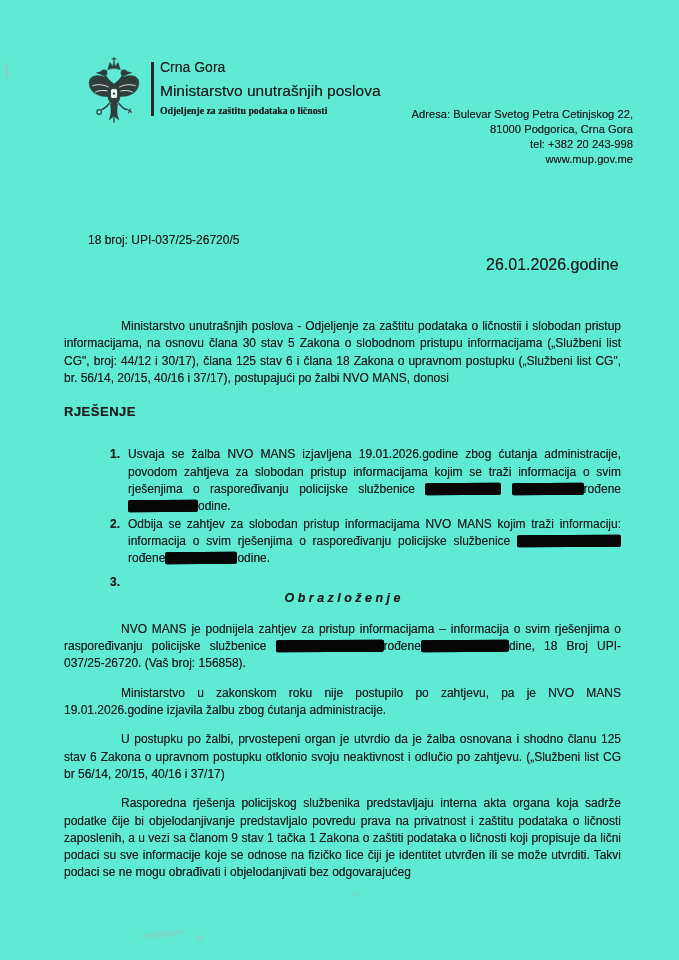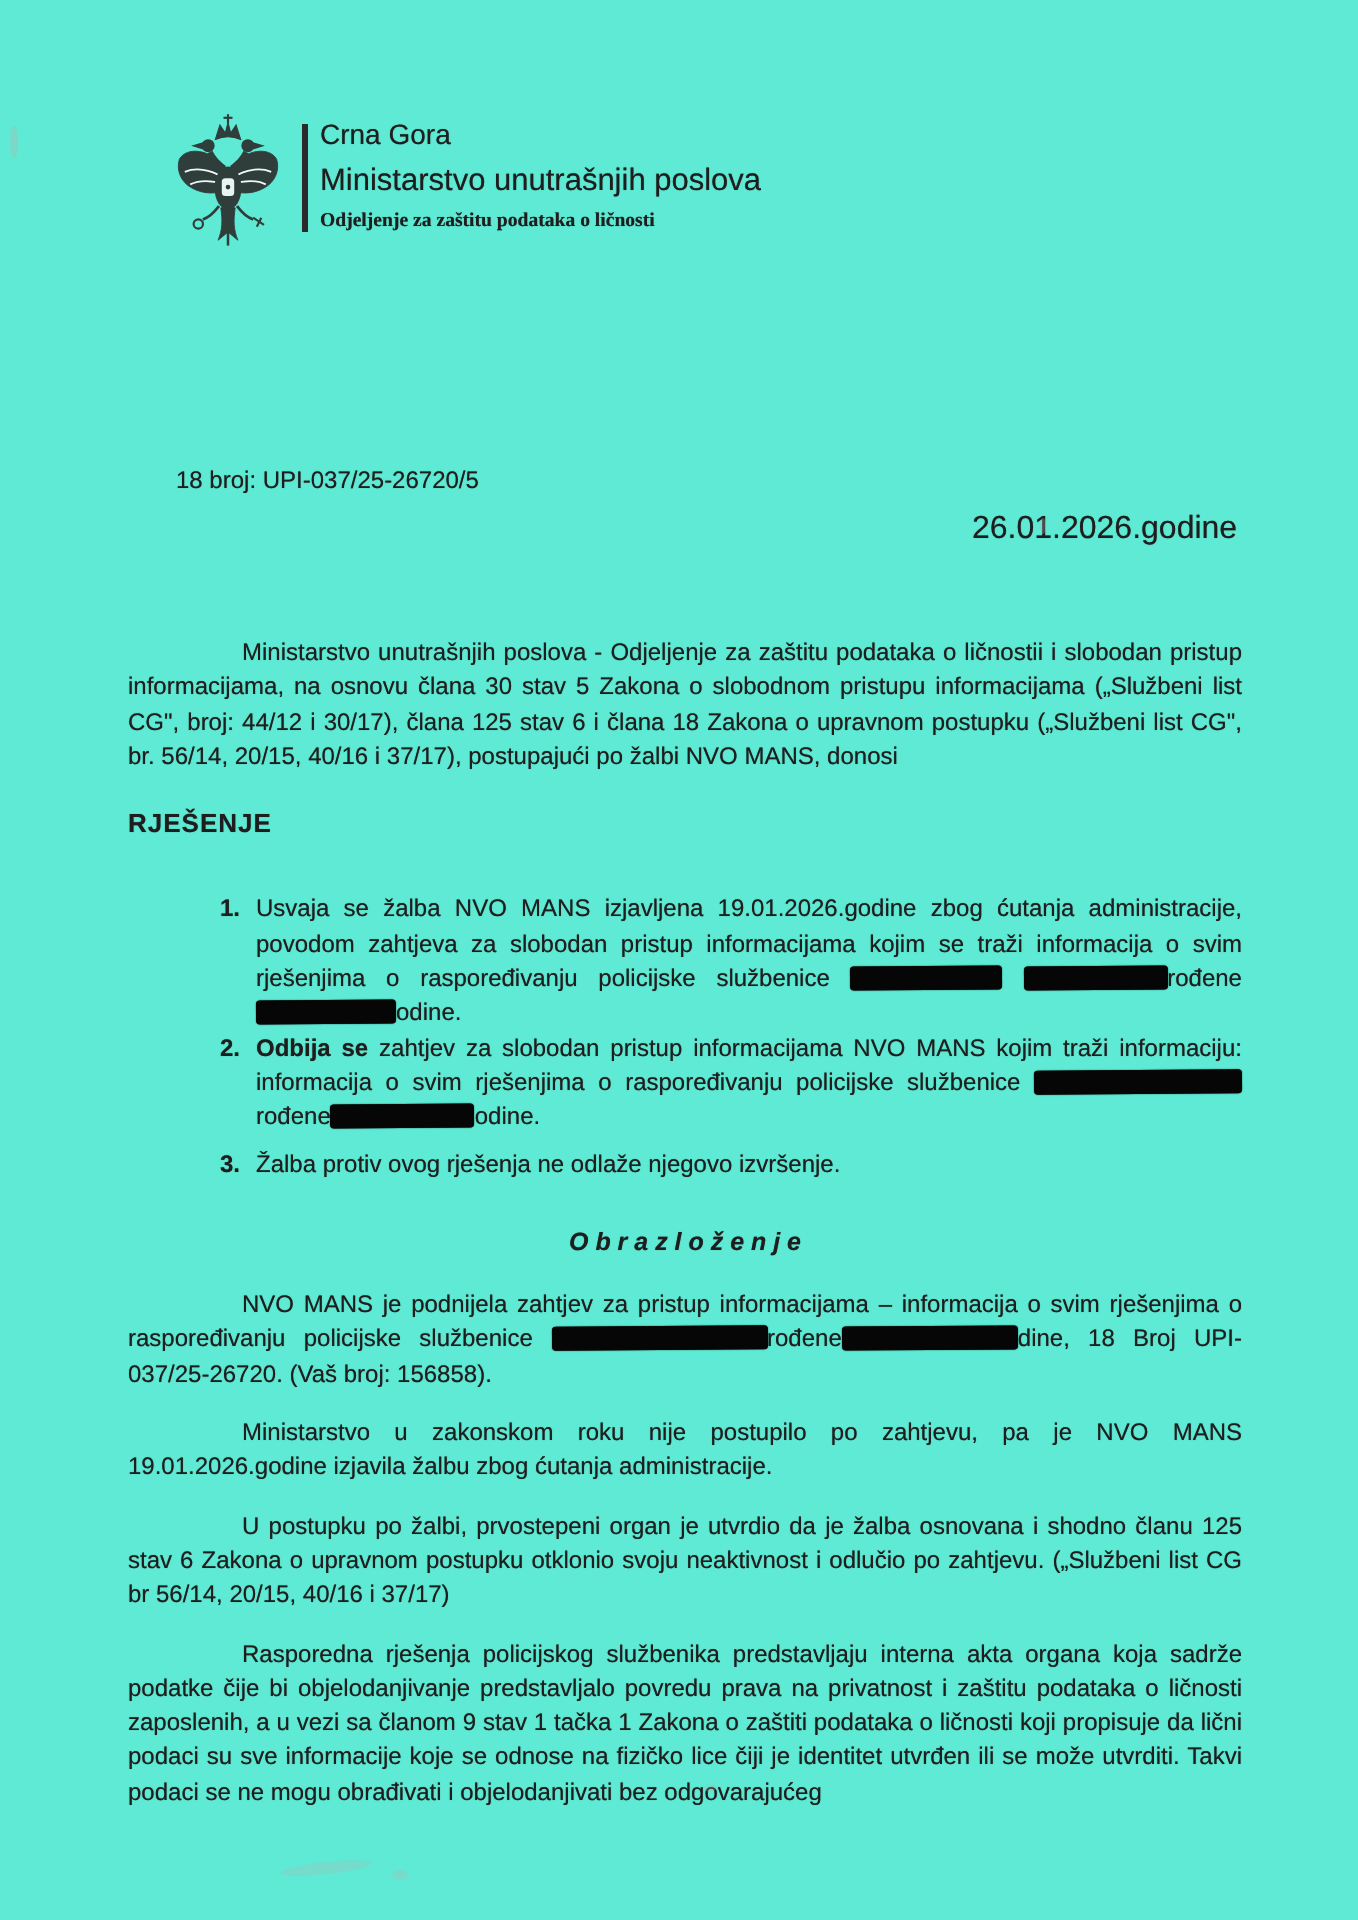--- a/index.html
+++ b/index.html
@@ -22,21 +22,21 @@
   .date { position:absolute; left:486px; top:256px; font-size:16px; }
   
   .content { position:absolute; left:64px; top:318px; width:557px; font-size:12px; line-height:17.3px; text-align:justify; }
   .para { margin:0 0 12px; text-indent:57px; }
   .heading { text-align:left; text-indent:0; font-weight:bold; font-size:13px; letter-spacing:0.5px; margin:16px 0 26px; }
   .heading2 { text-align:center; text-indent:0; font-weight:bold; font-size:12.5px; margin:22px 0 14px;font-style:italic; }
   .dlist { margin:0; }
   .ditem { position:relative; padding-left:64px; text-align:justify; }
   .ditem .num { position:absolute; left:46px; font-weight:bold; }
   .ditem.last { margin-top:6px; }
-  .lead { font-weight:bold; }
+  .lead { font-weight:normal; }
   
   .rd { display:inline-block; height:12px; background:#060606; border-radius:2px;
         vertical-align:-2px; transform:rotate(-0.4deg); box-shadow:0 0 0.6px #000; }
   
   .sm { position:absolute; background:#b5b5b5; border-radius:50%; }
   .sm1 { left:5px;  top:63px;  width:4px;  height:16px; opacity:.35; }
   .sm2 { left:140px; top:931px; width:46px; height:6px; opacity:.28; transform:rotate(-6deg); }
   .sm3 { left:196px; top:935px; width:8px;  height:5px; opacity:.3; }
   .sm4 { left:352px; top:892px; width:6px;  height:4px; opacity:.25; }
   .sm5 { left:520px; top:259px; width:3px;  height:8px; opacity:.3; }
@@ -84,20 +84,26 @@
   </svg>
   <div class="hdr-divider"></div>
   <div class="hdr-text">
     <div class="hdr-country">Crna Gora</div>
     <div class="hdr-ministry">Ministarstvo unutrašnjih poslova</div>
     <div class="hdr-dept">
       <div>Odjeljenje za zaštitu podataka o ličnosti</div>
     </div>
   </div>
 
+  <div class="contact">
+    <div>Adresa: Bulevar Svetog Petra Cetinjskog 22,</div>
+    <div>81000 Podgorica, Crna Gora</div>
+    <div>tel: +382 20 243-998</div>
+    <div>www.mup.gov.me</div>
+  </div>
 
   <div class="ref">18 broj: UPI-037/25-26720/5</div>
   <div class="date">26.01.2026.godine</div>
 
   <div class="content">
 
     <p class="para">Ministarstvo unutrašnjih poslova - Odjeljenje za zaštitu podataka o ličnostii i slobodan pristup informacijama, na osnovu člana 30 stav 5 Zakona o slobodnom pristupu informacijama („Službeni list CG", broj: 44/12 i 30/17), člana 125 stav 6 i člana 18 Zakona o upravnom postupku („Službeni list CG", br. 56/14, 20/15, 40/16 i 37/17), postupajući po žalbi NVO MANS, donosi</p>
 
     <div class="heading">RJEŠENJE</div>
 
@@ -105,21 +111,20 @@
       <div class="ditem">
         <span class="num">1.</span>
         <span>Usvaja se žalba NVO MANS izjavljena 19.01.2026.godine zbog ćutanja administracije, povodom zahtjeva za slobodan pristup informacijama kojim se traži informacija o svim rješenjima o raspoređivanju policijske službenice </span><span class="rd" style="width:76px"></span> <span class="rd" style="width:72px"></span><span>rođene</span><span class="rd" style="width:70px"></span><span>odine.</span>
       </div>
       <div class="ditem">
         <span class="num">2.</span>
         <span class="lead">Odbija se</span> <span>zahtjev za slobodan pristup informacijama NVO MANS kojim traži informaciju: informacija o svim rješenjima o raspoređivanju policijske službenice </span><span class="rd" style="width:104px"></span><span>rođene</span><span class="rd" style="width:72px"></span><span>odine.</span>
       </div>
       <div class="ditem last">
         <span class="num">3.</span>
-        <span>Žalba protiv ovog rješenja ne odlaže njegovo izvršenje.</span>
       </div>
     </div>
 
     <div class="heading2">O b r a z l o ž e n j e</div>
 
     <p class="para"><span>NVO MANS je podnijela zahtjev za pristup informacijama – informacija o svim rješenjima o raspoređivanju policijske službenice </span><span class="rd" style="width:108px"></span><span>rođene</span><span class="rd" style="width:88px"></span><span>dine, 18 Broj UPI-037/25-26720. (Vaš broj: 156858).</span></p>
 
     <p class="para">Ministarstvo u zakonskom roku nije postupilo po zahtjevu, pa je NVO MANS 19.01.2026.godine izjavila žalbu zbog ćutanja administracije.</p>
 
     <p class="para">U postupku po žalbi, prvostepeni organ je utvrdio da je žalba osnovana i shodno članu 125 stav 6 Zakona o upravnom postupku otklonio svoju neaktivnost i odlučio po zahtjevu. („Službeni list CG br 56/14, 20/15, 40/16 i 37/17)</p>

